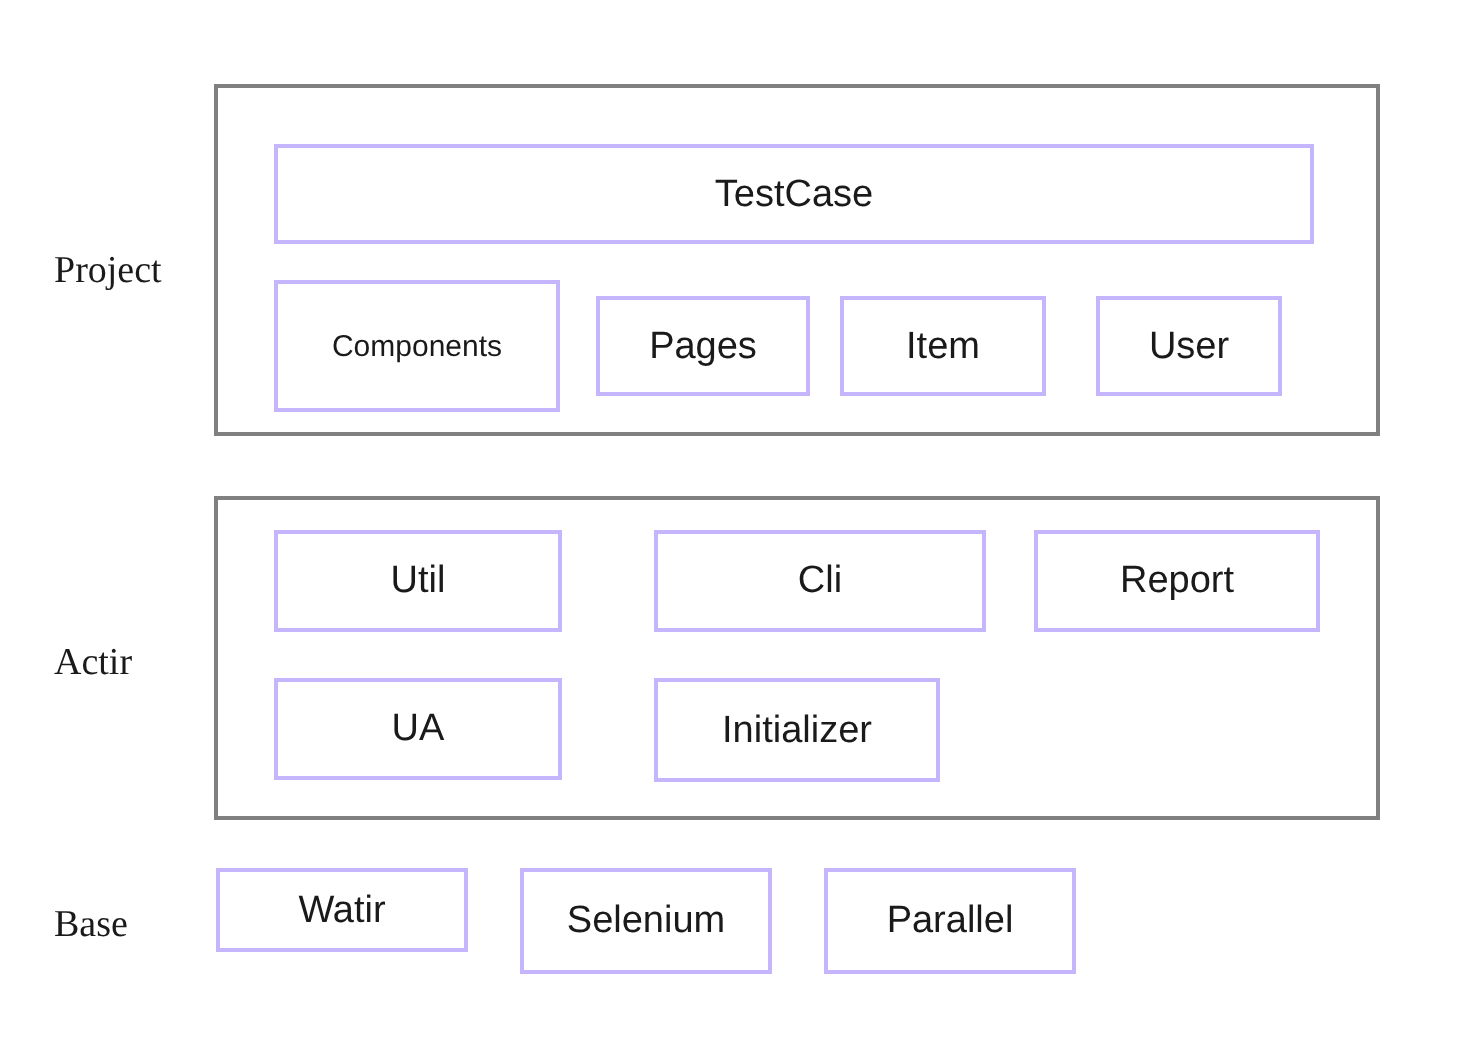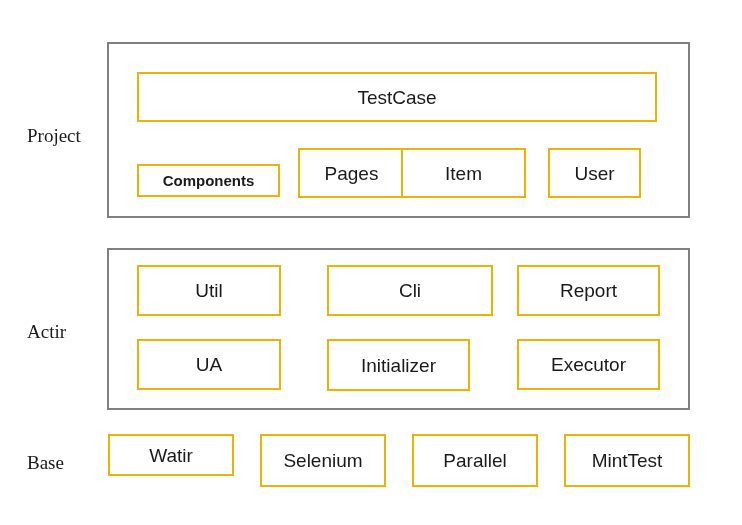--- a/index.html
+++ b/index.html
@@ -38,42 +38,42 @@
   .tier-box {
     position: absolute;
     border: 2px solid #808080;
     background: #ffffff;
     box-sizing: border-box;
   }
 
   
   .cell {
     position: absolute;
-    border: 2px solid #eab308;
+    border: 2px solid #c4b5fd;
     background: #ffffff;
     box-sizing: border-box;
     display: flex;
     align-items: center;
     justify-content: center;
     font-size: 19px;
     line-height: 1;
     color: #1a1a1a;
     white-space: nowrap;
   }
   .cell.small-text { font-size: 15px; }
 
   
   #project-label   { top: 126px; }
   #project-tier    { left: 107px; top: 42px;  width: 583px; height: 176px; }
 
   #cell-testcase   { left: 137px; top: 72px;  width: 520px; height: 50px; }
 
-  #cell-components { left: 137px; top: 164px; width: 143px; height: 33px; font-weight: bold; }
+  #cell-components { left: 137px; top: 140px; width: 143px; height: 66px; }
   #cell-pages      { left: 298px; top: 148px; width: 107px; height: 50px; }
-  #cell-item       { left: 401px; top: 148px; width: 125px; height: 50px; }
+  #cell-item       { left: 420px; top: 148px; width: 103px; height: 50px; }
   #cell-user       { left: 548px; top: 148px; width: 93px; height: 50px; }
 
   
   #actir-label     { top: 322px; }
   #actir-tier      { left: 107px; top: 248px; width: 583px; height: 162px; }
 
   #cell-util       { left: 137px; top: 265px; width: 144px; height: 51px; }
   #cell-cli        { left: 327px; top: 265px; width: 166px; height: 51px; }
   #cell-report     { left: 517px; top: 265px; width: 143px; height: 51px; }
 
@@ -115,25 +115,23 @@
   <div class="cell" id="cell-util">Util</div>
 
   <div class="cell" id="cell-cli">Cli</div>
 
   <div class="cell" id="cell-report">Report</div>
 
   <div class="cell" id="cell-ua">UA</div>
 
   <div class="cell" id="cell-initializer">Initializer</div>
 
-  <div class="cell" id="cell-executor">Executor</div>
 
   <div class="row-label" id="base-label">Base</div>
 
   <div class="cell" id="cell-watir">Watir</div>
 
   <div class="cell" id="cell-selenium">Selenium</div>
 
   <div class="cell" id="cell-parallel">Parallel</div>
 
-  <div class="cell" id="cell-minttest">MintTest</div>
 
 </div>
 
 </body></html>

